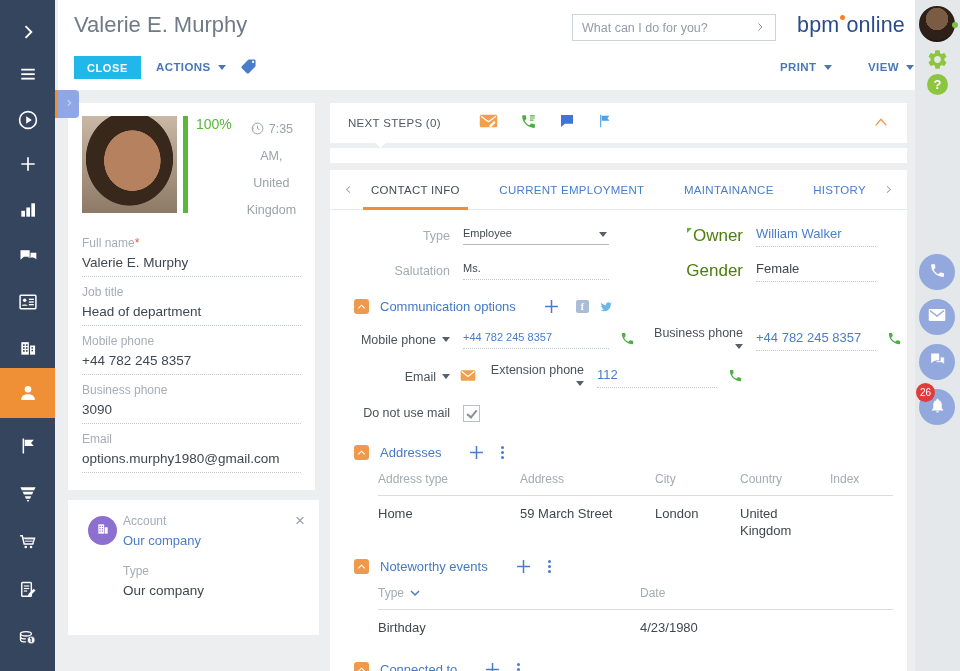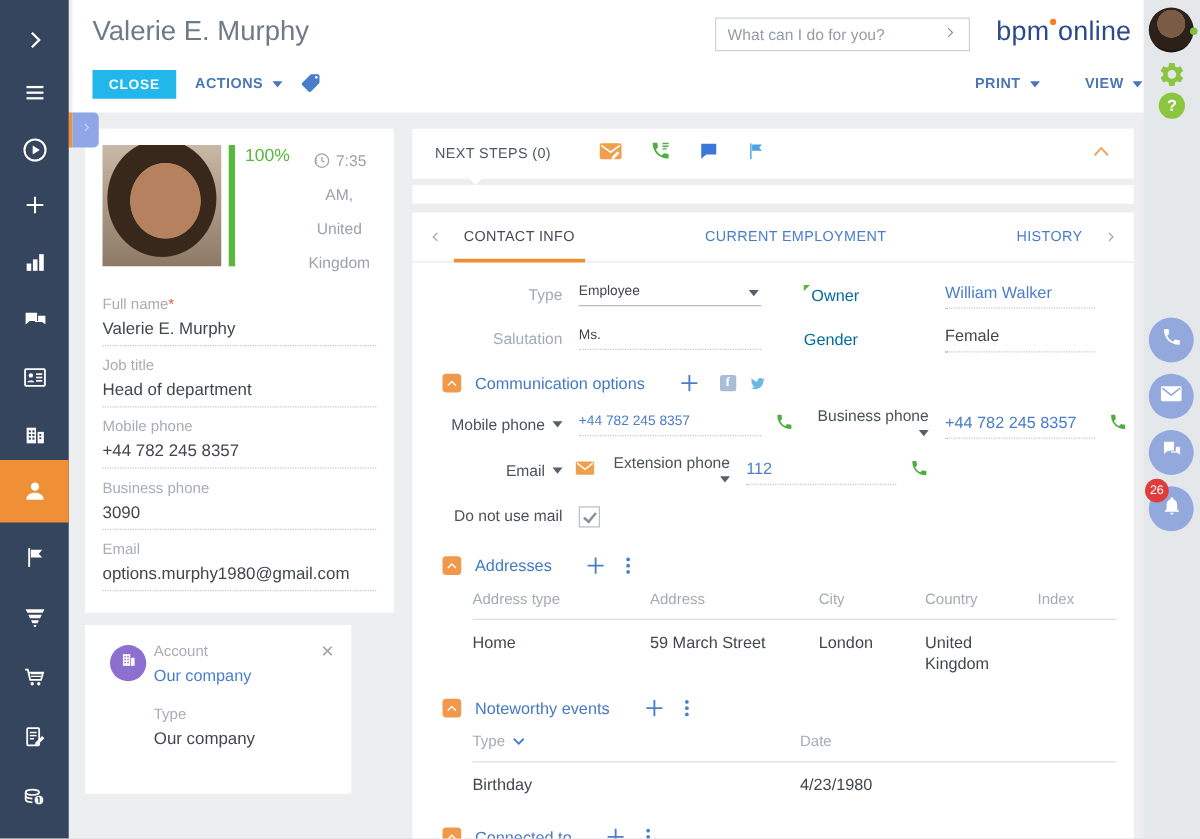--- a/index.html
+++ b/index.html
@@ -55,21 +55,21 @@
   .photo-side { flex:1; display:flex; }
   .pct { color:#57b83b; font-size:14px; margin:0 0 4px 8px; }
   .tz { color:#9aa2aa; font-size:12.5px; line-height:27px; text-align:center; padding-left:10px; }
   .tz svg { vertical-align:-3px; margin-right:4px; }
   .field { margin-bottom:8px; }
   .flabel { font-size:12px; color:#a6adb5; margin-bottom:5px; }
   .req { color:#e8583e; }
   .fvalue { font-size:13.5px; color:#40474e; padding-bottom:6px; border-bottom:1px dotted #c3c9ce; }
 
   
-  .account-card { position:absolute; left:68px; top:500px; width:213px; height:135px; background:#fff; padding:14px; }
+  .account-card { position:absolute; left:68px; top:500px; width:251px; height:135px; background:#fff; padding:14px; }
   .acc-row { display:flex; }
   .acc-icon { width:29px; height:29px; border-radius:50%; background:#8d6fd0; color:#fff; display:flex; align-items:center; justify-content:center; margin:2px 6px 0 6px; flex-shrink:0; }
   .acc-label { font-size:12px; color:#a6adb5; margin-bottom:5px; }
   .acc-link { font-size:13px; color:#4a7dc9; cursor:pointer; }
   .acc-close { position:absolute; right:14px; top:12px; color:#9aa1a8; font-size:17px; cursor:pointer; line-height:1; }
   .acc-type { margin:16px 0 0 41px; }
   .acc-type-val { font-size:13.5px; color:#40474e; }
 
   
   .next-steps { position:absolute; left:330px; top:103px; width:577px; height:40px; background:#fff; display:flex; align-items:center; padding:0 18px; }
@@ -86,21 +86,21 @@
   .tabs-wrap { flex:1; display:flex; justify-content:space-between; padding:0 17px; }
   .tab { font-size:11.5px; letter-spacing:.3px; color:#4a7dc9; height:40px; line-height:40px; position:relative; cursor:pointer; white-space:nowrap; }
   .tab.active { color:#454c54; }
   .tab.active::after { content:""; position:absolute; left:-8px; right:-8px; bottom:0; height:3px; background:#ef8f35; }
   .tab-arrow { cursor:pointer; display:flex; }
 
   .form-area { padding:13px 0 0 14px; }
   .frow { display:flex; align-items:center; margin-bottom:9px; min-height:26px; }
   .fl  { width:106px; text-align:right; font-size:12.5px; color:#a3abb3; flex-shrink:0; }
   .cl  { width:106px; text-align:right; font-size:12.5px; color:#4a525a; flex-shrink:0; }
-  .flr { width:100px; text-align:left; font-size:13px; color:#0369a1; flex-shrink:0; }
+  .flr { width:100px; text-align:right; font-size:17px; color:#4d7c0f; flex-shrink:0; }
   .clr { width:100px; text-align:right; font-size:12.5px; color:#4a525a; flex-shrink:0; }
   .fv  { width:146px; margin-left:13px; font-size:11px; color:#40474e; padding-bottom:5px; position:relative; flex-shrink:0; }
   .fvr { width:120px; margin-left:13px; font-size:13px; color:#40474e; padding-bottom:5px; position:relative; flex-shrink:0; }
   .gap { width:8px; flex-shrink:0; }
   .islot { width:26px; display:flex; justify-content:flex-end; flex-shrink:0; }
   .u-solid { border-bottom:1px solid #b4bbc1; }
   .u-dot { border-bottom:1px dotted #c3c9ce; }
   .link { color:#4a7dc9; cursor:pointer; }
   .caret-d { display:inline-block; width:0; height:0; border-left:4px solid transparent; border-right:4px solid transparent; border-top:5px solid #55606a; margin-left:6px; vertical-align:2px; }
   .fv .caret-abs { position:absolute; right:2px; top:5px; }
@@ -413,20 +413,21 @@
 
     <div class="tabs-bar">
       <span class="tab-arrow">
           <svg width="11" height="13" viewBox="0 0 24 24" fill="none" stroke="#9aa1a8" stroke-width="2.2">
             <polyline points="15 5 8 12 15 19"></polyline>
           </svg>
         </span>
       <div class="tabs-wrap">
         <div class="tab active">CONTACT INFO</div>
         <div class="tab">CURRENT EMPLOYMENT</div>
+        <div class="tab">MAINTAINANCE</div>
         <div class="tab">HISTORY</div>
       </div>
       <span class="tab-arrow">
           <svg width="11" height="13" viewBox="0 0 24 24" fill="none" stroke="#9aa1a8" stroke-width="2.2">
             <polyline points="9 5 16 12 9 19"></polyline>
           </svg>
         </span>
     </div>
 
     <div class="form-area">

